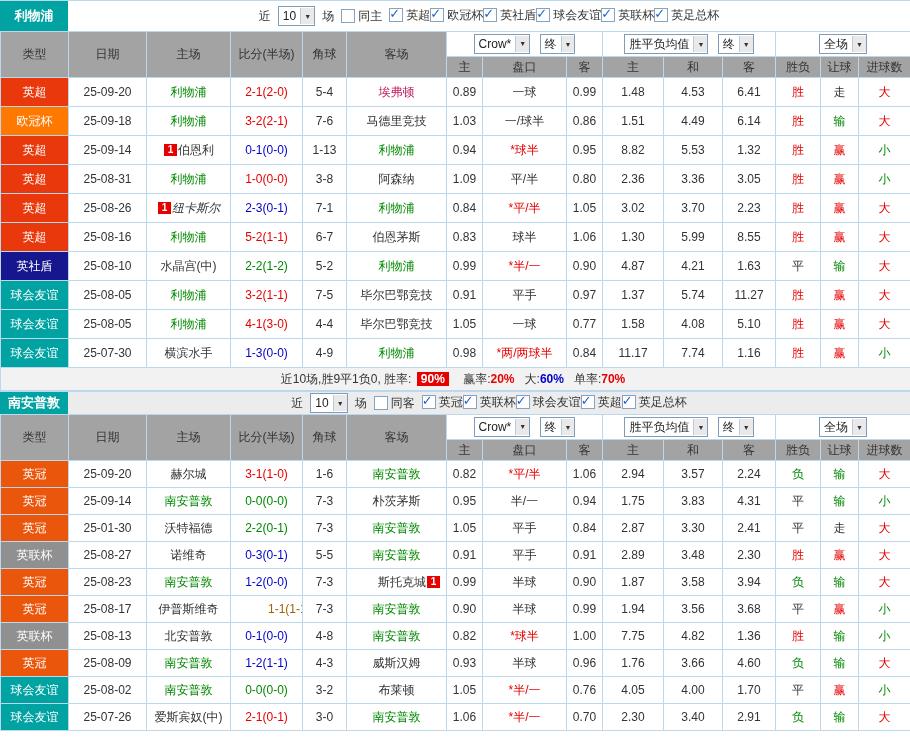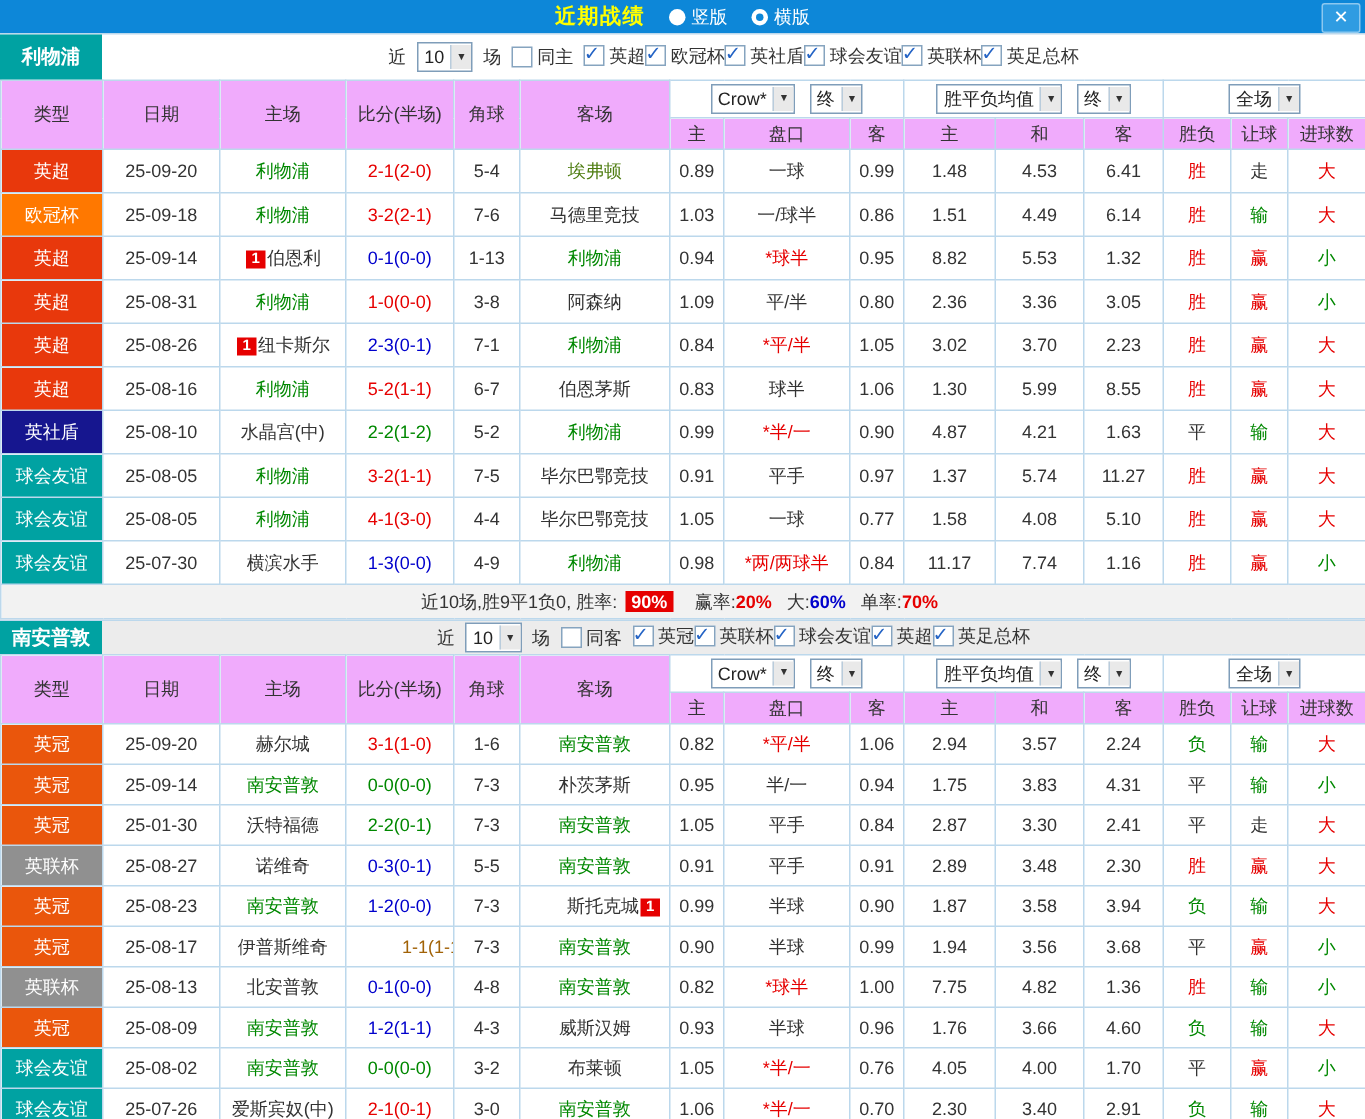--- a/index.html
+++ b/index.html
@@ -24,49 +24,37 @@
   .cb{width:12px;height:12px;border:1px solid #86a4bf;background:#fff;display:inline-block;position:relative}
   .cb.checked::after{content:"\2713";position:absolute;left:-1px;top:-3px;font-size:13px;font-weight:bold;color:#2363c5}
 
   
   .select{display:inline-flex;align-items:center;background:#fff;border:1px solid #7f9db9;height:18px;padding-left:4px;cursor:pointer;color:#222}
   .select .arr{font-size:7px;color:#333;background:#e9e9e9;border-left:1px solid #b9ccdc;height:16px;display:inline-flex;align-items:center;padding:0 3px;margin-left:4px}
 
   
   table.grid{width:910px;border-collapse:collapse;table-layout:fixed}
   .grid th,.grid td{border:1px solid #bcd8ec;text-align:center;overflow:hidden;white-space:nowrap;font-weight:normal;padding:0}
-  .grid th.lbl{background:#f0abfc;height:20px;color:#333}
+  .grid th.lbl{background:#a3a3a3;height:20px;color:#333}
   .grid tr.selrow th.selcell{background:#fff;height:24px}
   .grid tr.selrow th.selcell .select{margin:0 3px}
   .grid tbody td{height:28px;background:#fff}
   .grid.t2 tbody td{height:26px}
   td.type-cell{color:#fff}
   .card{display:inline-block;min-width:11px;height:12px;line-height:12px;background:#e60000;color:#fff;font-size:10px;font-weight:bold;padding:0 1px;margin:0 1px;vertical-align:1px}
   tfoot td{height:22px;background:#f2f2f2}
   .rate-badge{display:inline-block;background:#e60000;color:#fff;padding:0 4px;font-weight:bold;margin:0 6px 0 2px}
   .sum-item{margin:0 5px}
   .sum-item b{font-weight:bold}
 </style>
 </head>
 <body>
 
 <div class="app">
 
-  <div class="topbar">
-    <span class="title">近期战绩</span>
-    <label class="radio-item">
-      <span class="radio"></span>
-      <span>竖版</span>
-    </label>
-    <label class="radio-item">
-      <span class="radio checked"></span>
-      <span>横版</span>
-    </label>
-    <div class="close-btn">✕</div>
-  </div>
 
   <section>
     <div class="filterbar fb1">
       <div class="team-badge">利物浦</div>
       <div class="filters">
         <span>近</span>
         <span class="select">
             <span>10</span>
             <span class="arr">▼</span>
           </span>
@@ -163,21 +151,21 @@
         </tr>
       </thead>
       <tbody>
 
           <tr>
             <td class="type-cell" style="background-color: rgb(232, 56, 12);">英超</td>
             <td>25-09-20</td>
             <td><span style="color: rgb(0, 136, 0);">利物浦</span></td>
             <td style="color: rgb(230, 0, 0);">2-1(2-0)</td>
             <td>5-4</td>
-            <td><span style="color: #4d7c0f;">埃弗顿</span></td>
+            <td><span style="color: #be185d;">埃弗顿</span></td>
             <td>0.89</td>
             <td style="color: rgb(51, 51, 51);">一球</td>
             <td>0.99</td>
             <td>1.48</td>
             <td>4.53</td>
             <td>6.41</td>
             <td style="color: rgb(230, 0, 0);">胜</td>
             <td style="color: rgb(51, 51, 51);">走</td>
             <td style="color: rgb(230, 0, 0);">大</td>
           </tr>
@@ -232,21 +220,21 @@
             <td>3.36</td>
             <td>3.05</td>
             <td style="color: rgb(230, 0, 0);">胜</td>
             <td style="color: rgb(230, 0, 0);">赢</td>
             <td style="color: rgb(0, 136, 0);">小</td>
           </tr>
 
           <tr>
             <td class="type-cell" style="background-color: rgb(232, 56, 12);">英超</td>
             <td>25-08-26</td>
-            <td><span class="card">1</span><span style="color: rgb(51, 51, 51);">纽卡斯尔</span></td>
+            <td><span class="card">1</span><span style="color: rgb(51, 51, 51); font-style: italic;">纽卡斯尔</span></td>
             <td style="color: rgb(0, 0, 204);">2-3(0-1)</td>
             <td>7-1</td>
             <td><span style="color: rgb(0, 136, 0);">利物浦</span></td>
             <td>0.84</td>
             <td style="color: rgb(230, 0, 0);">*平/半</td>
             <td>1.05</td>
             <td>3.02</td>
             <td>3.70</td>
             <td>2.23</td>
             <td style="color: rgb(230, 0, 0);">胜</td>

